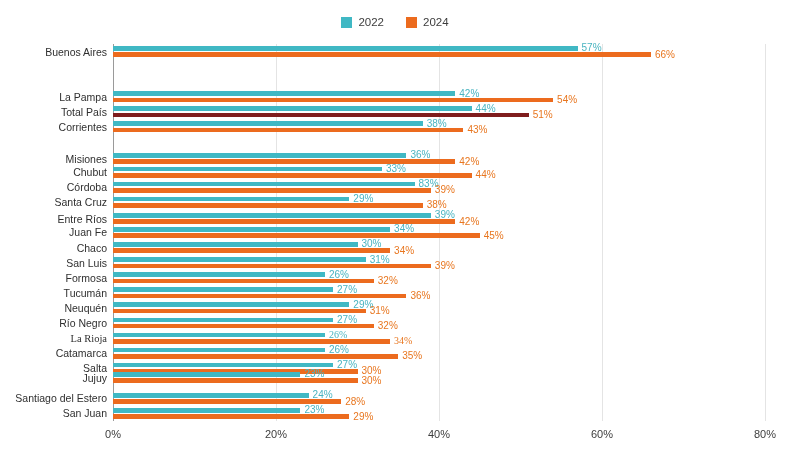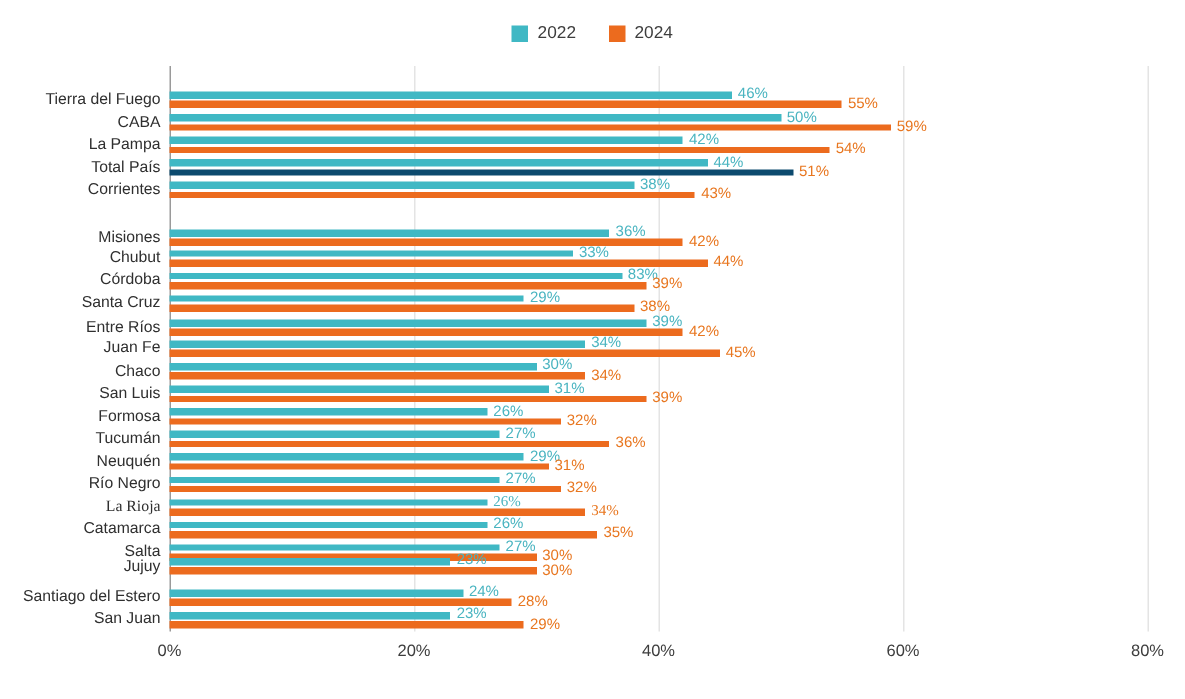--- a/index.html
+++ b/index.html
@@ -161,53 +161,44 @@
   <div class="axis-line"></div>
 
   <div class="plot">
     <div class="gridlines" id="gridlines">
         <div class="gridline" style="left: 163px; background: rgb(228, 228, 228);"></div>
         <div class="gridline" style="left: 326px; background: rgb(228, 228, 228);"></div>
         <div class="gridline" style="left: 489px; background: rgb(228, 228, 228);"></div>
         <div class="gridline" style="left: 652px; background: rgb(228, 228, 228);"></div>
       </div>
     <div class="rows" id="rows">
-        <div class="row" style="top: 15.08px; height: 15.08px;">
-          <div class="cat-label">Tierra del Fuego</div>
-          <div class="bar bar-2022" style="width: 374.9px; background: rgb(64, 184, 196);">
-            <span class="bar-value" style="color: rgb(73, 180, 192);">46%</span>
-          </div>
-          <div class="bar bar-2024" style="width: 448.25px; background: rgb(236, 107, 30);">
-            <span class="bar-value" style="color: rgb(232, 118, 31);">55%</span>
-          </div>
-        </div>
-        <div class="row" style="top: 30.16px; height: 15.08px;">
-          <div class="cat-label">CABA</div>
-          <div class="bar bar-2022" style="width: 407.5px; background: rgb(64, 184, 196);">
-            <span class="bar-value" style="color: rgb(73, 180, 192);">50%</span>
-          </div>
-          <div class="bar bar-2024" style="width: 480.85px; background: rgb(236, 107, 30);">
-            <span class="bar-value" style="color: rgb(232, 118, 31);">59%</span>
+        <div class="row" style="top: 0px; height: 15.08px;">
+          <div class="cat-label">Buenos Aires</div>
+          <div class="bar bar-2022" style="width: 464.55px; background: rgb(64, 184, 196);">
+            <span class="bar-value" style="color: rgb(73, 180, 192);">57%</span>
+          </div>
+          <div class="bar bar-2024" style="width: 537.9px; background: rgb(236, 107, 30);">
+            <span class="bar-value" style="color: rgb(232, 118, 31);">66%</span>
           </div>
         </div>
         <div class="row" style="top: 45.24px; height: 15.08px;">
           <div class="cat-label">La Pampa</div>
           <div class="bar bar-2022" style="width: 342.3px; background: rgb(64, 184, 196);">
             <span class="bar-value" style="color: rgb(73, 180, 192);">42%</span>
           </div>
           <div class="bar bar-2024" style="width: 440.1px; background: rgb(236, 107, 30);">
             <span class="bar-value" style="color: rgb(232, 118, 31);">54%</span>
           </div>
         </div>
         <div class="row" style="top: 60.32px; height: 15.08px;">
           <div class="cat-label">Total País</div>
           <div class="bar bar-2022" style="width: 358.6px; background: rgb(64, 184, 196);">
             <span class="bar-value" style="color: rgb(73, 180, 192);">44%</span>
           </div>
-          <div class="bar bar-2024" style="width: 415.65px; background: #0c4a6e;">
+          <div class="bar bar-2024" style="width: 415.65px; background: #7f1d1d;">
             <span class="bar-value" style="color: rgb(232, 118, 31);">51%</span>
           </div>
         </div>
         <div class="row" style="top: 75.4px; height: 15.08px;">
           <div class="cat-label">Corrientes</div>
           <div class="bar bar-2022" style="width: 309.7px; background: rgb(64, 184, 196);">
             <span class="bar-value" style="color: rgb(73, 180, 192);">38%</span>
           </div>
           <div class="bar bar-2024" style="width: 350.45px; background: rgb(236, 107, 30);">
             <span class="bar-value" style="color: rgb(232, 118, 31);">43%</span>

